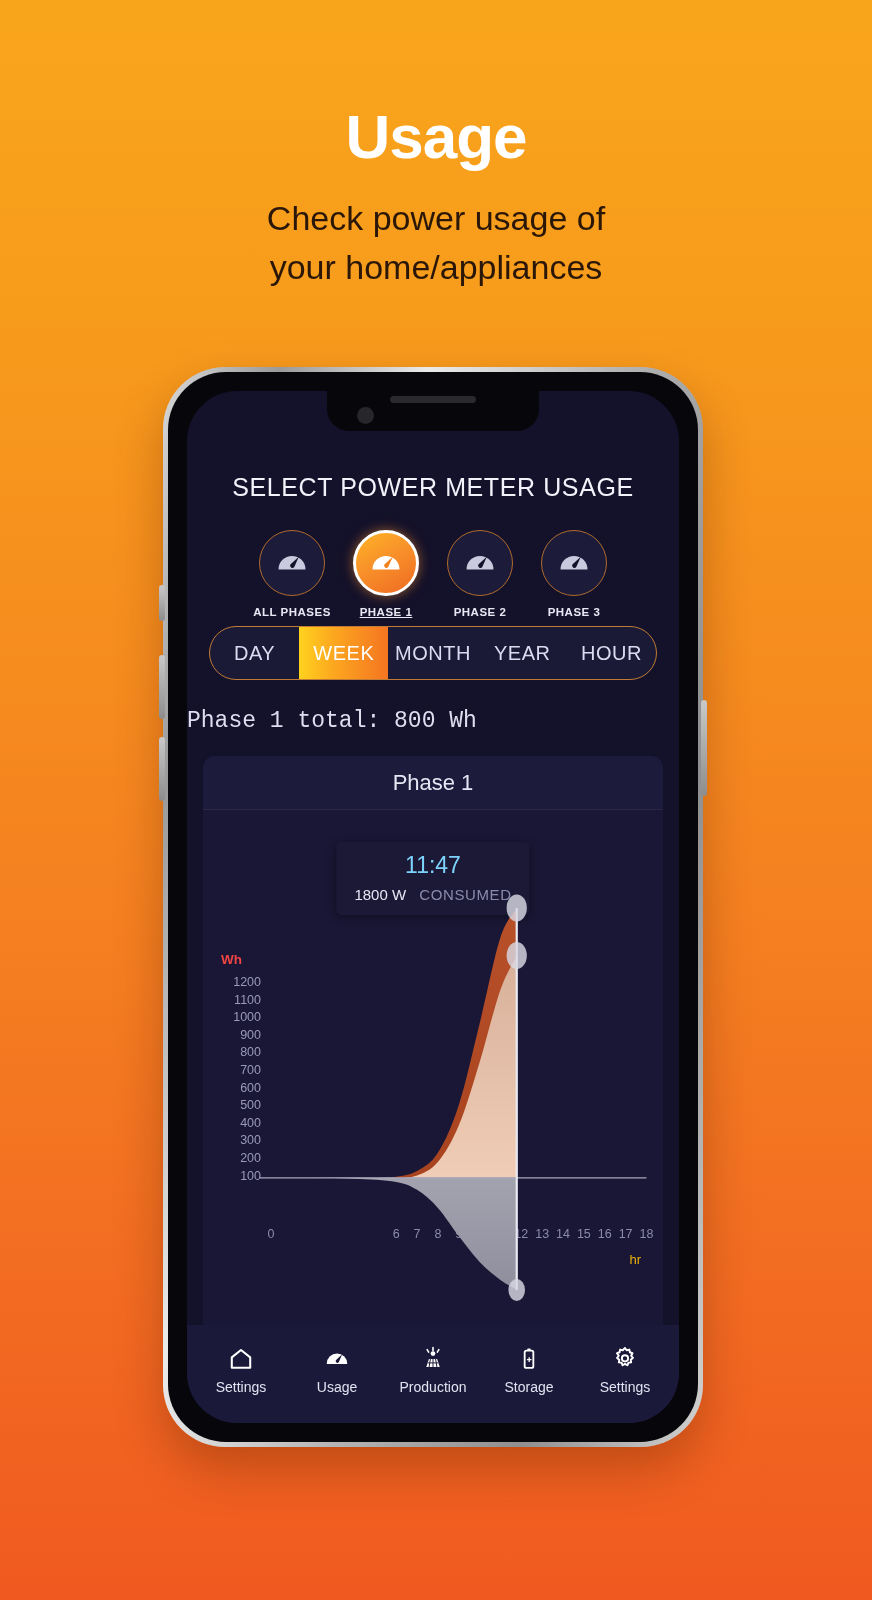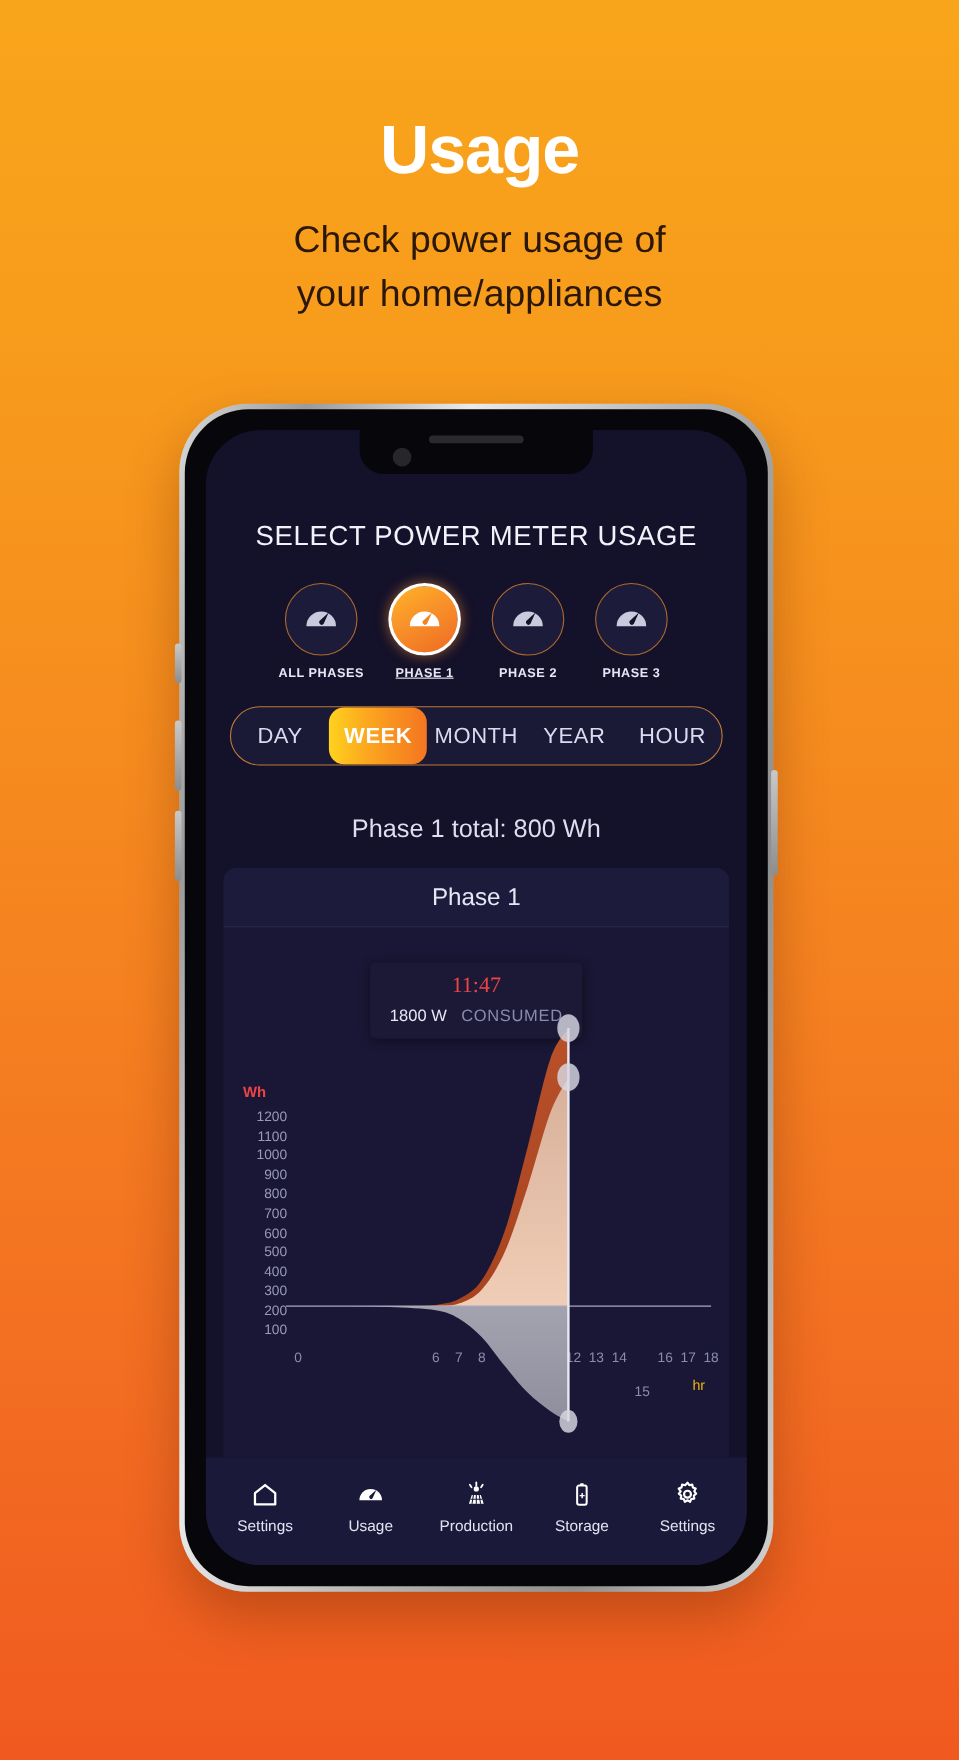--- a/index.html
+++ b/index.html
@@ -84,36 +84,36 @@
     border:3px solid #ffffff; box-shadow:0 0 12px rgba(255,150,40,.55);
   }
   .phase-circle svg { width:34px; height:34px; }
   .phase-label {
     margin-top:10px; font-size:11.5px; color:#e8e8f5;
     letter-spacing:.5px; font-weight:bold; white-space:nowrap;
   }
   .phase.active .phase-label { text-decoration:underline; }
 
   
-  .range-wrap { padding:0 22px; margin-top:24px; }
+  .range-wrap { padding:0 22px; margin-top:8px; }
   .range {
     display:flex; height:54px; border-radius:27px;
     border:1.5px solid #c07a35; background:#1b1a36; overflow:hidden;
   }
   .range-item {
     flex:1; display:flex; align-items:center; justify-content:center;
     color:#dadaf0; font-size:20px; letter-spacing:.5px;
   }
   .range-item.active {
     background:linear-gradient(90deg,#ffd21e 0%,#fca61f 40%,#f47521 100%);
-    color:#ffffff; font-weight:bold;border-radius:14px;
-  }
-
-  
-  .total { text-align:center; color:#dedeef; font-size:23px; margin-top:44px; font-weight:400; }
+    color:#ffffff; font-weight:normal;
+  }
+
+  
+  .total { color:#dedeef; font-size:23px; margin-top:28px; font-weight:400;font-family:Liberation Mono, monospace; }
 
   
   .card {
     margin:22px 16px 0 16px; flex:1;
     background:#191735; border-radius:12px 12px 0 0;
     display:flex; flex-direction:column; overflow:hidden;
   }
   .card-head {
     text-align:center; color:#e6e6f5; font-size:22px;
     padding:14px 0 13px 0;
@@ -122,21 +122,21 @@
   }
   .chart-area { position:relative; flex:1; }
 
   
   .tooltip {
     position:absolute; left:50%; transform:translateX(-50%); top:32px;
     background:#1b1936; border-radius:5px;
     padding:10px 18px 12px 18px; text-align:center; min-width:172px;
     box-shadow:0 2px 10px rgba(0,0,0,.4);
   }
-  .tt-time { color:#ef4444; font-size:20px;font-family:Liberation Serif, serif; }
+  .tt-time { color:#7dd3fc; font-size:23px; }
   .tt-row { margin-top:7px; font-size:15px; }
   .tt-val { color:#e7e7f5; }
   .tt-state { color:#8b8bad; margin-left:9px; letter-spacing:.6px;text-align:right; }
 
   
   .plot { position:absolute; inset:0; }
   .y-unit { position:absolute; left:18px; top:142px; color:#ef4444; font-size:13.5px; font-weight:bold; }
   .y-ticks { position:absolute; left:12px; top:164px; width:46px; text-align:right; }
   .y-tick { color:#9a9ab8; font-size:12.5px; line-height:17.6px; }
   .x-ticks { position:absolute; left:0; bottom:78px; width:100%; height:20px; }
@@ -274,21 +274,21 @@
                   <div class="x-tick" style="left: 14.8%;">0</div>
                   <div class="x-tick" style="left: 42%;">6</div>
                   <div class="x-tick" style="left: 46.53%;">7</div>
                   <div class="x-tick" style="left: 51.07%;">8</div>
                   <div class="x-tick" style="left: 55.6%;">9</div>
                   <div class="x-tick" style="left: 60.13%;">10</div>
                   <div class="x-tick" style="left: 64.67%;">11</div>
                   <div class="x-tick" style="left: 69.2%;">12</div>
                   <div class="x-tick" style="left: 73.73%;">13</div>
                   <div class="x-tick" style="left: 78.27%;">14</div>
-                  <div class="x-tick" style="left: 82.8%; margin-top: 31px;">15</div>
+                  <div class="x-tick" style="left: 82.8%;">15</div>
                   <div class="x-tick" style="left: 87.33%;">16</div>
                   <div class="x-tick" style="left: 91.87%;">17</div>
                   <div class="x-tick" style="left: 96.4%;">18</div>
                 </div>
             <div class="x-unit">hr</div>
 
             <svg class="curves" id="curves" viewBox="0 0 500 420" preserveAspectRatio="none">
               <defs>
                 <linearGradient id="gConsumed" x1="0" y1="0" x2="0" y2="1">
                   <stop offset="0%" stop-color="#b8512a"></stop>

